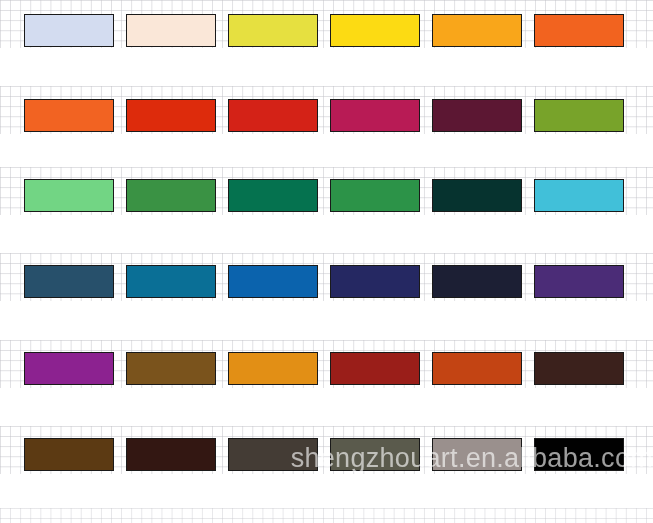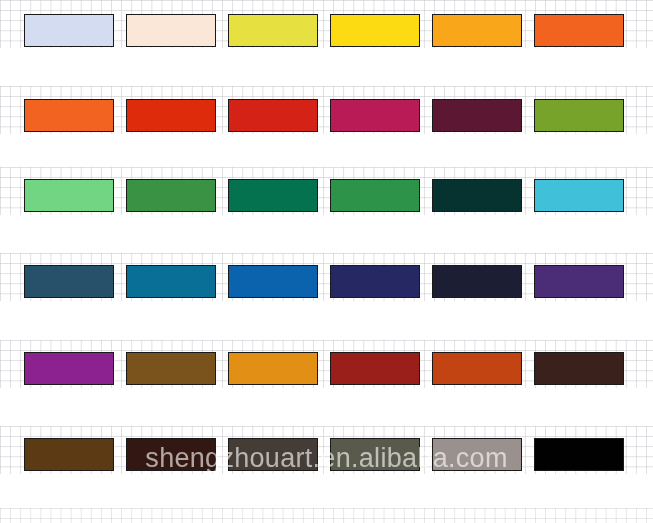--- a/index.html
+++ b/index.html
@@ -51,21 +51,21 @@
     border: 1.6px solid #1a1a1a;
     box-sizing: border-box;
   }
 
   
   #watermark {
     position: absolute;
     left: 0;
     top: 443px;
     width: 653px;
-    text-align: center;
+    text-align: right;
     font-family: "Liberation Sans", sans-serif;
     font-size: 27px;
     letter-spacing: 0.3px;
     color: rgba(255,255,255,0.62);
     white-space: nowrap;
     pointer-events: none;
     user-select: none;
   }
 </style>
 </head>

